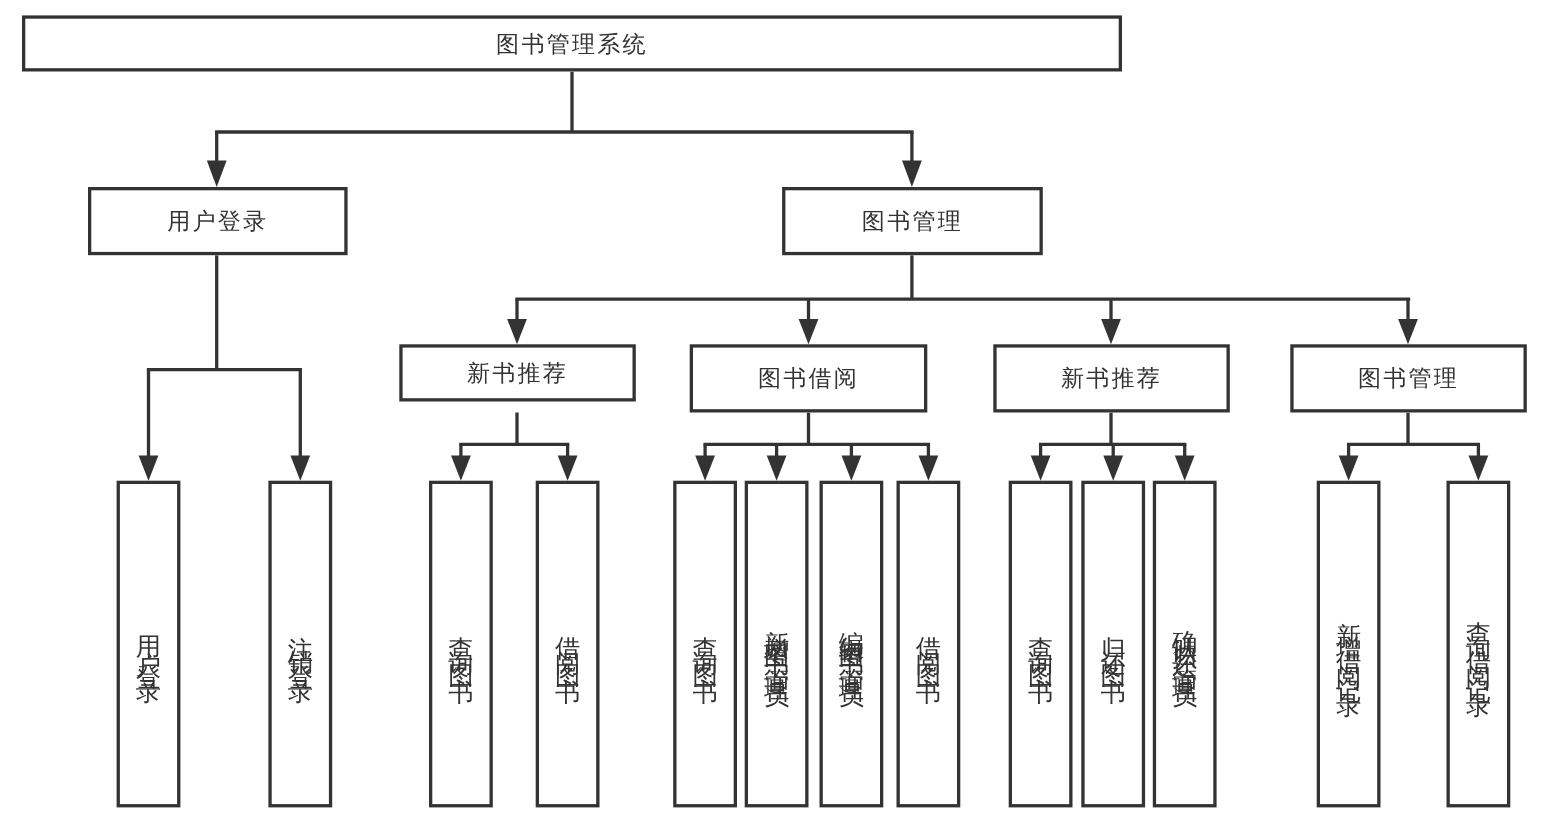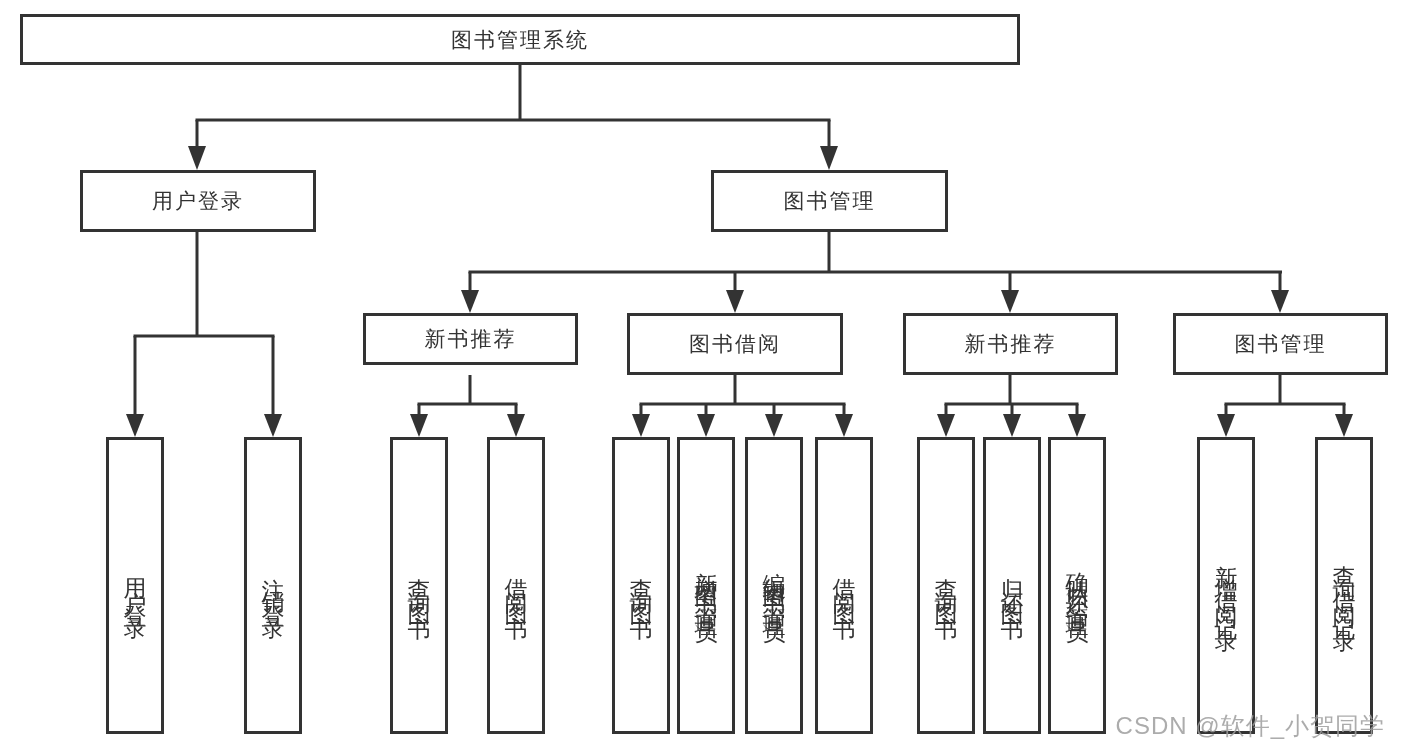--- a/index.html
+++ b/index.html
@@ -217,14 +217,13 @@
     <span class="vtext">确认归还（管理员）</span>
   </div>
 
   <div class="box vbox leaf x12">
     <span class="vtext">新增借阅记录</span>
   </div>
   <div class="box vbox leaf x13">
     <span class="vtext">查询借阅记录</span>
   </div>
 
-  <div id="watermark">CSDN @软件_小贺同学</div>
 </div>
 
 </body></html>

